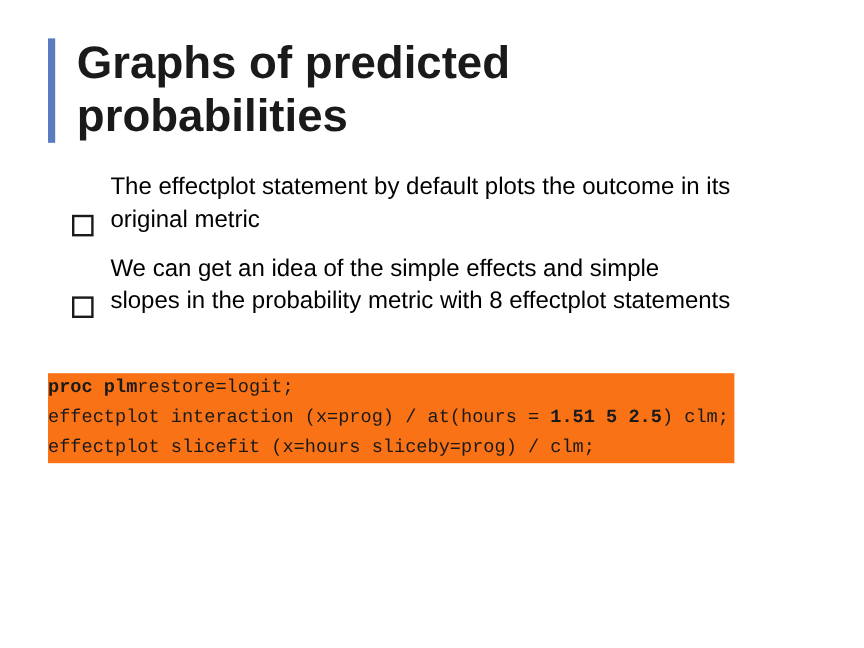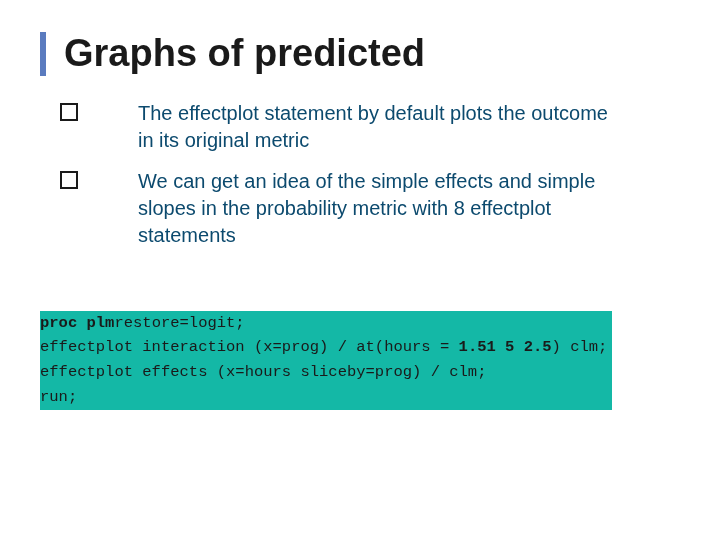--- a/index.html
+++ b/index.html
@@ -40,51 +40,50 @@
     }
 
     .bullet-list {
       list-style: none;
       padding-left: 20px;
       margin-bottom: 28px;
     }
 
     .bullet-item {
       display: flex;
-      align-items: flex-start;
+      align-items: flex-end;
       margin-bottom: 14px;
       font-size: 20px;
-      color: #0c4a6e;
+      color: #000000;
       line-height: 1.35;
-      gap: 46px;
     }
 
     .bullet-checkbox {
       display: inline-block;
       width: 18px;
       height: 18px;
       border: 2px solid #1a1a1a;
       margin-right: 14px;
       margin-top: 3px;
       flex-shrink: 0;
       background-color: #ffffff;
     }
 
     .bullet-text {
       flex: 1;
     }
 
     .code-block {
-      background-color: #14b8a6;
+      background-color: #f97316;
       font-family: 'Courier New', Courier, monospace;
       font-size: 15.5px;
       color: #1a1a1a;
       line-height: 1.6;
       padding: 0;
-      margin-top: 20px;
+      margin-top: 4px;
     }
 
     .code-line {
       display: block;
       white-space: pre;
     }
 
     .code-keyword {
       font-weight: bold;
       color: #1a1a1a;
@@ -95,34 +94,34 @@
     }
   </style>
 </head>
 <body>
 
 <div class="slide-container">
 
   <div class="title-wrapper">
     <div class="slide-title">
       <span>Graphs of predicted</span><br>
+      <span>probabilities</span>
     </div>
   </div>
 
   <ul class="bullet-list">
     <li class="bullet-item">
       <span class="bullet-checkbox"></span>
       <span class="bullet-text">The effectplot statement by default plots the outcome in its original metric</span>
     </li>
     <li class="bullet-item">
       <span class="bullet-checkbox"></span>
       <span class="bullet-text">We can get an idea of the simple effects and simple slopes in the probability metric with 8 effectplot statements</span>
     </li>
   </ul>
 
   <div class="code-block">
     <span class="code-line"><span class="code-keyword">proc plm</span><span>restore=logit;</span></span>
     <span class="code-line"><span>effectplot interaction (x=prog) / at(hours = <span class="code-bold">1.51 5 2.5</span>) clm;</span></span>
-    <span class="code-line"><span>effectplot effects (x=hours sliceby=prog) / clm;</span></span>
-    <span class="code-line"><span>run;</span></span>
+    <span class="code-line"><span>effectplot slicefit (x=hours sliceby=prog) / clm;</span></span>
   </div>
 
 </div>
 
 </body></html>

